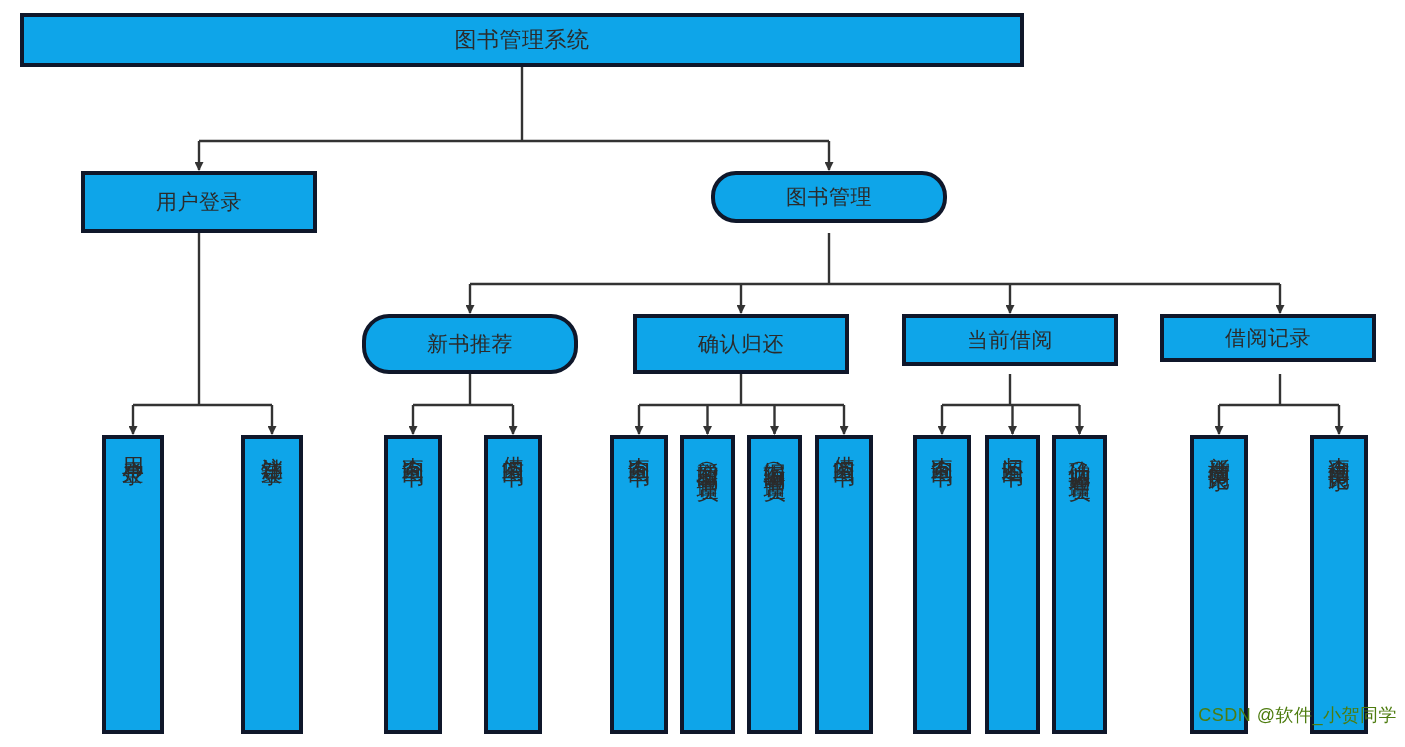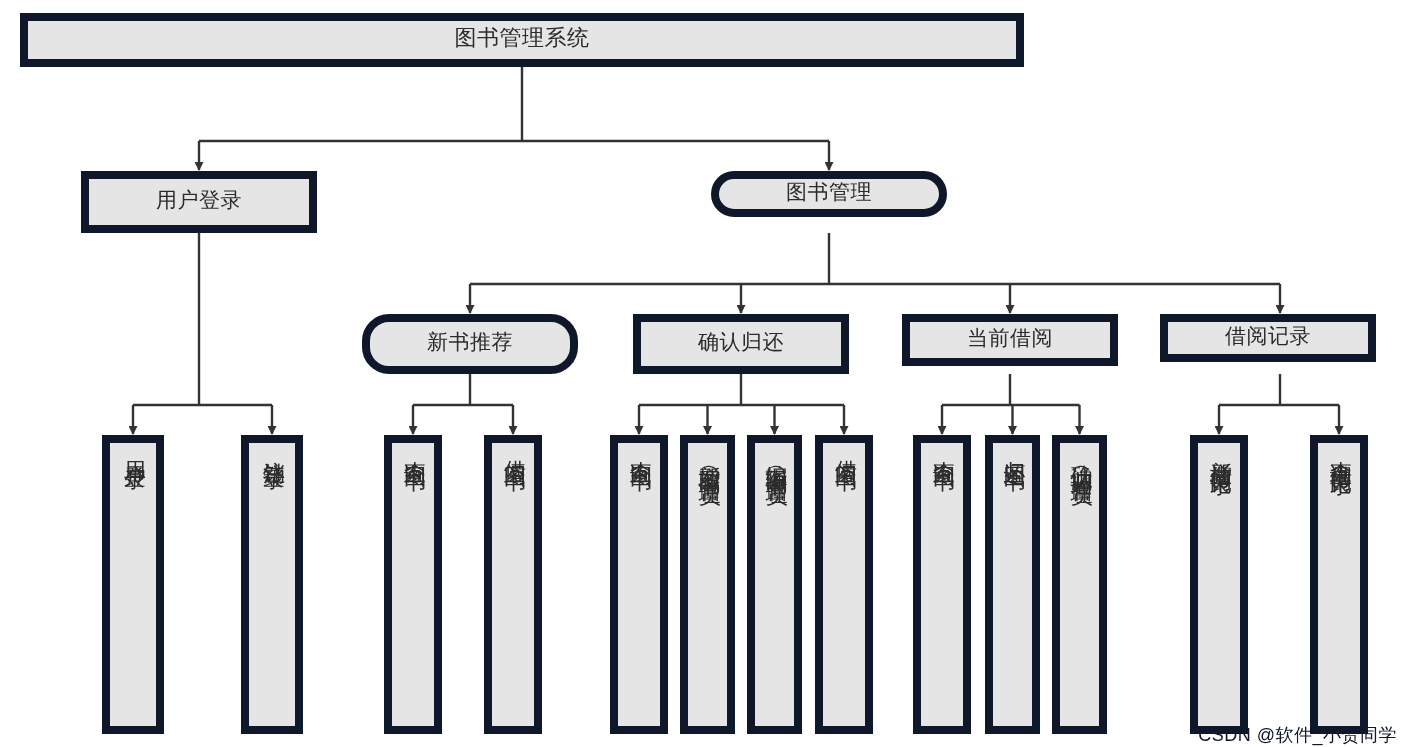--- a/index.html
+++ b/index.html
@@ -22,27 +22,26 @@
     position: absolute;
     left: 0;
     top: 0;
     width: 1405px;
     height: 747px;
     pointer-events: none;
   }
   .node {
     position: absolute;
     box-sizing: border-box;
-    background: #e5e5e5;
-    border: 8px solid #0f172a;
+    background: #0ea5e9;
+    border: 4px solid #0f172a;
     display: flex;
     align-items: center;
     justify-content: center;
     z-index: 2;
-    font-family: Liberation Mono, monospace;
   }
   .node-label {
     color: #2b2b2b;
     font-size: 21px;
     line-height: 1.18;
     letter-spacing: 0.5px;
     text-align: center;
     white-space: nowrap;
   }
   .node.level-0 .node-label { font-size: 22px; }
@@ -67,23 +66,23 @@
     align-items: center;
     justify-content: flex-start;
   }
   .node.leaf.align-top .node-label {
     align-items: flex-start;
     padding-top: 4px;
   }
   .watermark {
     position: absolute;
     right: 8px;
-    bottom: 0;
+    bottom: 20px;
     font-size: 18px;
-    color: #0f172a;
+    color: #4d7c0f;
     letter-spacing: 0.5px;
     white-space: nowrap;
     z-index: 5;
   }
 </style>
 </head>
 <body>
 
 <div id="diagram-root">
 
@@ -130,21 +129,21 @@
       </g>
   </svg>
 
   <div id="node-layer">
       <div class="node level-0" style="left: 20px; top: 13px; width: 1004px; height: 54px;">
         <span class="node-label">图书管理系统</span>
       </div>
       <div class="node level-1" style="left: 81px; top: 171px; width: 236px; height: 62px;">
         <span class="node-label">用户登录</span>
       </div>
-      <div class="node level-1" style="left: 711px; top: 171px; width: 236px; height: 46px; border-radius: 25px;">
+      <div class="node level-1" style="left: 711px; top: 171px; width: 236px; height: 52px; border-radius: 25px;">
         <span class="node-label">图书管理</span>
       </div>
       <div class="node level-2" style="left: 362px; top: 314px; width: 216px; height: 60px; border-radius: 27px;">
         <span class="node-label">新书推荐</span>
       </div>
       <div class="node level-2" style="left: 633px; top: 314px; width: 216px; height: 60px;">
         <span class="node-label">确认归还</span>
       </div>
       <div class="node level-2" style="left: 902px; top: 314px; width: 216px; height: 52px;">
         <span class="node-label">当前借阅</span>

